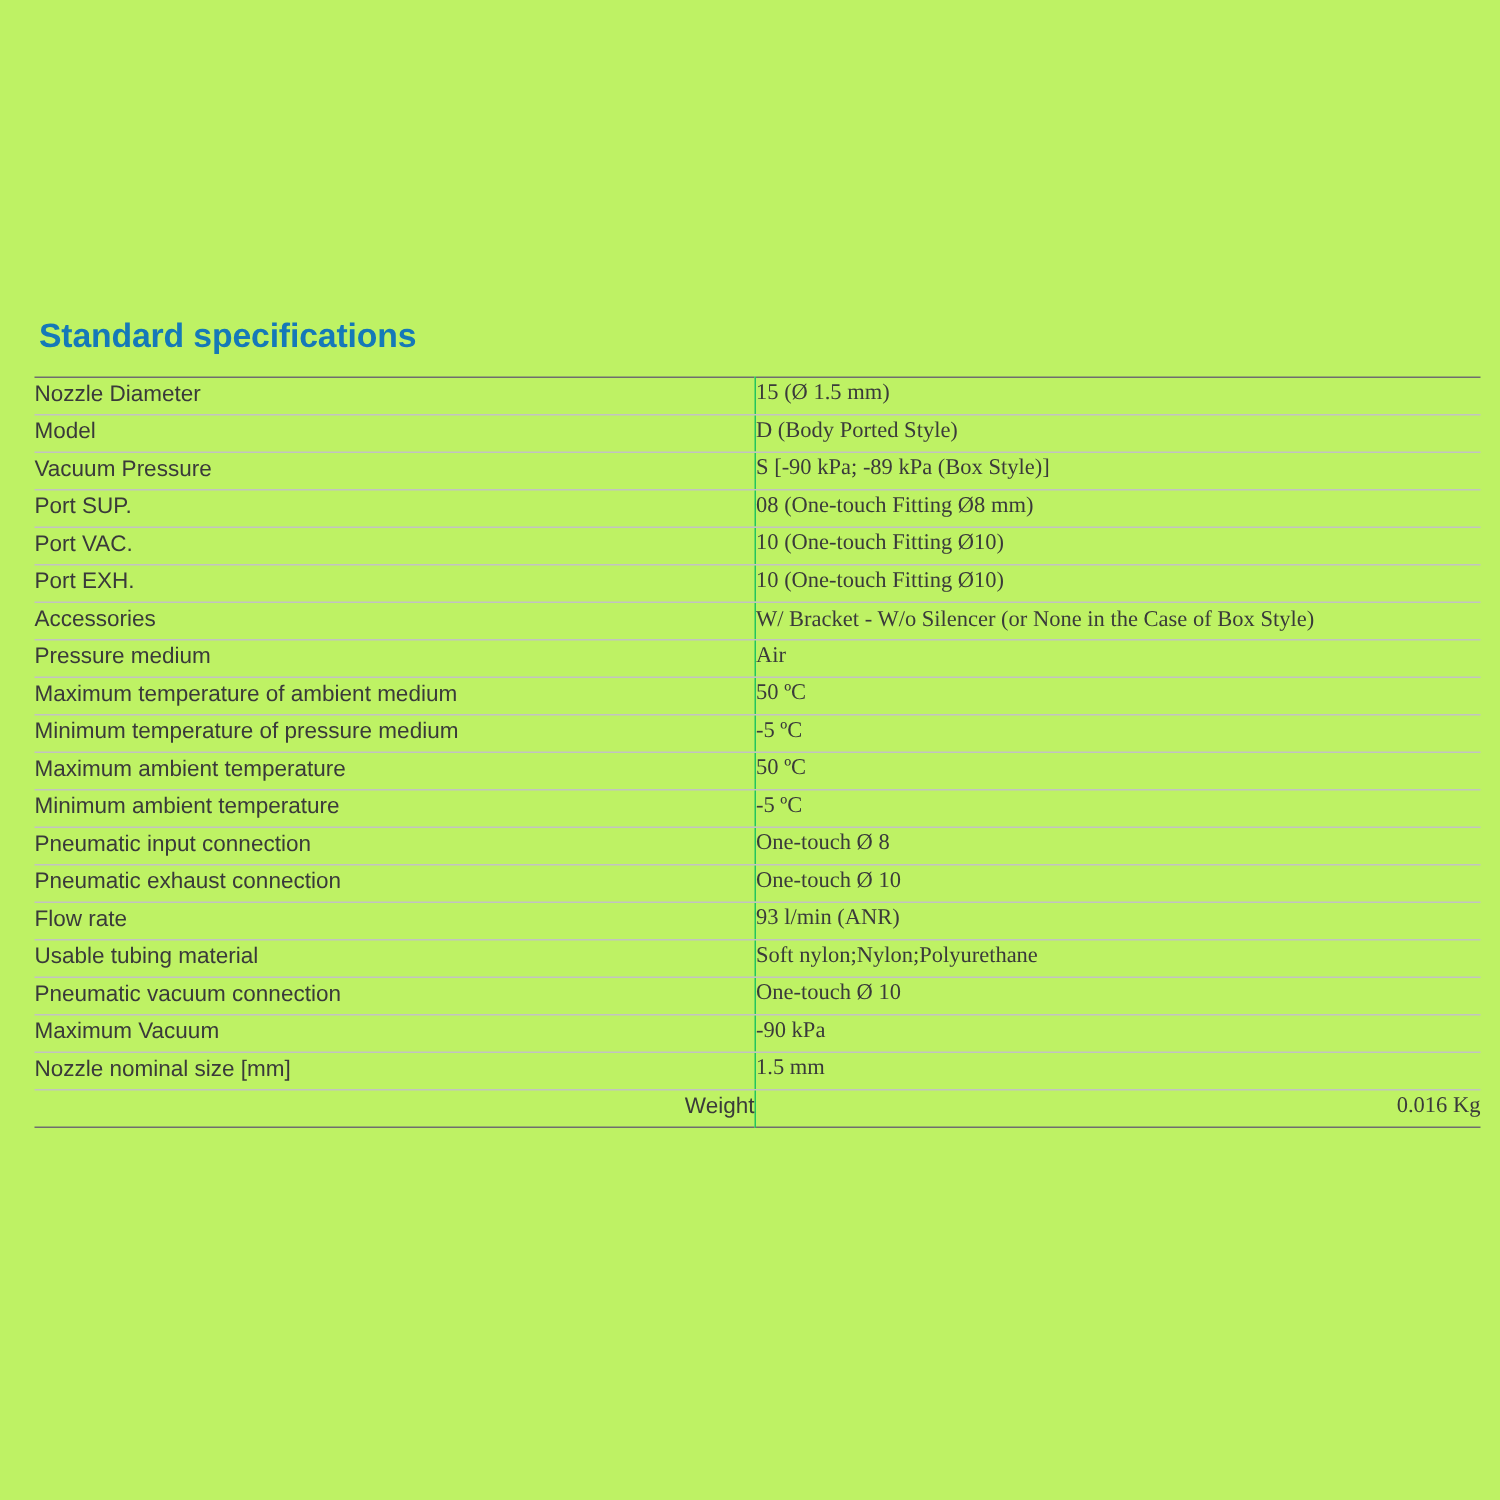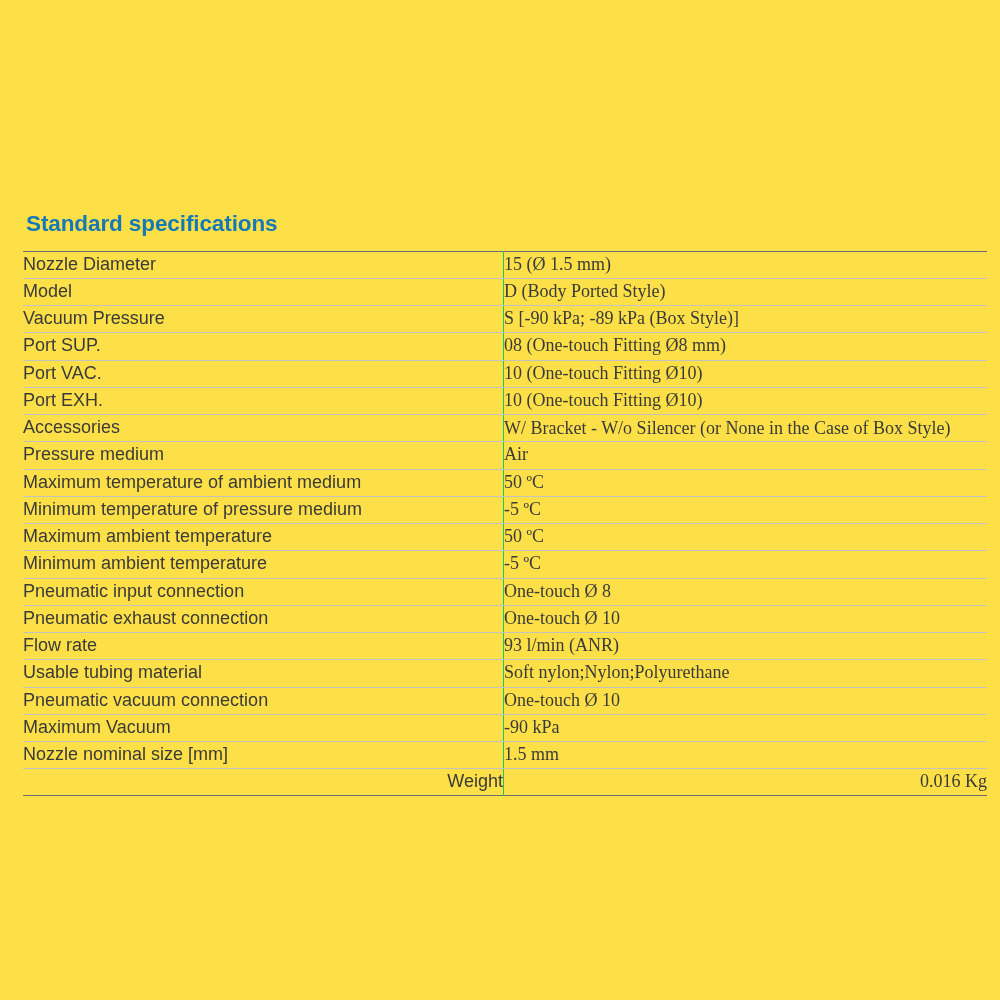--- a/index.html
+++ b/index.html
@@ -14,21 +14,21 @@
     font-family: "Liberation Sans", sans-serif;
     -webkit-font-smoothing: antialiased;
   }
 
   #page {
     position: absolute;
     left: 0;
     top: 0;
     width: 1000px;
     height: 1000px;
-    background: #fde047;
+    background: #bef264;
   }
 
   .spec-block {
     position: absolute;
     left: 23px;
     top: 212px;
     width: 963px;
   }
 
   .spec-title {
@@ -49,21 +49,21 @@
     border-bottom: 1.6px solid #6e6e6e;
   }
 
   table.spec-table tr {
     height: 25px;
   }
 
   table.spec-table td {
     border-bottom: 1px solid #c2c2c2;
     vertical-align: middle;
-    font-size: 18px;
+    font-size: 15px;
     color: #3a3a3a;
     line-height: 1.18;
     padding: 2px 0 3px 0;
   }
 
   table.spec-table tr:last-child td {
     border-bottom: none;
     text-align: right;
   }
 

